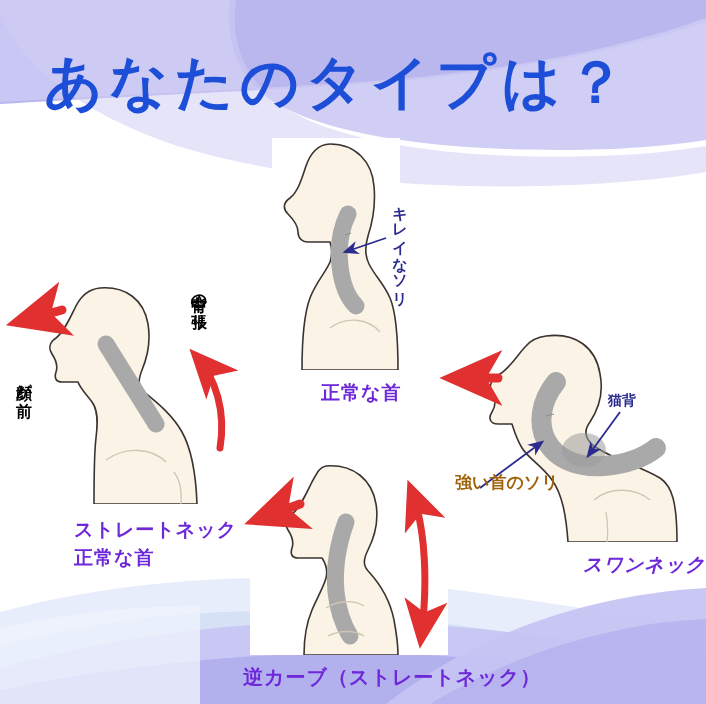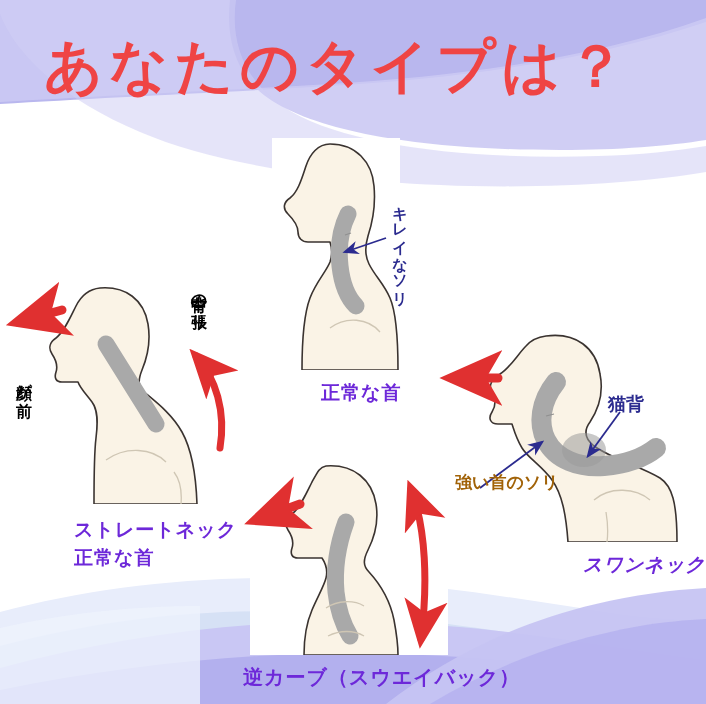--- a/index.html
+++ b/index.html
@@ -31,26 +31,26 @@
     line-height:1.0;
   }
   .hlabel{
     position:absolute;
     font-family:"DejaVu Sans","Liberation Sans",sans-serif;
     font-weight:700;
     white-space:nowrap;
   }
   #title{
     position:absolute;
-    left:44px;top:28px;
+    left:44px;top:44px;
     font-family:"DejaVu Sans","Liberation Sans",sans-serif;
     font-weight:700;
     font-size:58px;
     letter-spacing:6px;
-    color:#ef4444;
+    color:#1d4ed8;
     white-space:nowrap;
   }
   .figbox{position:absolute;background:#ffffff;}
 </style>
 </head>
 <body>
 
 <div id="stage">
 
   <svg class="layer" width="706" height="704" viewBox="0 0 706 704">
@@ -178,21 +178,21 @@
       <path d="M110,170 C126,156 152,158 166,170" fill="none" stroke="#cfc6b4" stroke-width="1.3"></path>
       <path d="M122,182 C124,194 124,204 123,212" fill="none" stroke="#cfc6b4" stroke-width="1.3"></path>
     </svg>
   </div>
 
   <svg class="layer" width="706" height="704" viewBox="0 0 706 704" style="pointer-events:none;">
     <line x1="498" y1="378" x2="452" y2="378" stroke="#e03030" stroke-width="9" marker-end="url(#redhead)" stroke-linecap="round"></line>
     <line x1="620" y1="412" x2="588" y2="456" stroke="#2b2b8f" stroke-width="1.8" marker-end="url(#bluehead)"></line>
     <line x1="480" y1="488" x2="542" y2="442" stroke="#2b2b8f" stroke-width="1.8" marker-end="url(#bluehead)"></line>
   </svg>
-  <div class="hlabel" style="left:608px;top:392px;font-size:18px;color:#2b2b8f;">猫背</div>
+  <div class="hlabel" style="left:608px;top:392px;font-size:14px;color:#2b2b8f;">猫背</div>
   <div class="hlabel" style="left:455px;top:471px;font-size:17px;color:#a16207;">強い首のソリ</div>
 
   <div class="cap" style="left:583px;top:553px;font-size:19px;font-style:italic;">スワンネック</div>
 
   <div class="figbox" style="left:250px;top:460px;width:198px;height:195px;">
     <svg width="198" height="195" viewBox="0 0 198 195">
       <rect x="0" y="0" width="198" height="195" fill="#ffffff"></rect>
       <path d="M76,6 C104,4 122,20 126,44
                C129,62 124,78 118,90
                C113,100 113,106 119,112
@@ -223,15 +223,15 @@
       <marker id="redtail2" markerWidth="7" markerHeight="7" refX="1.4" refY="3.5" orient="auto">
         <path d="M0,3.5 L7,0.4 L5.2,3.5 L7,6.6 Z" fill="#e03030"></path>
       </marker>
     </defs>
 
     <line x1="300" y1="504" x2="256" y2="520" stroke="#e03030" stroke-width="9" marker-end="url(#redhead2)" stroke-linecap="round"></line>
 
     <path d="M411,489 C426,528 428,584 421,639" fill="none" stroke="#e03030" stroke-width="7" marker-end="url(#redhead2)" marker-start="url(#redtail2)" stroke-linecap="round"></path>
   </svg>
 
-  <div class="cap" style="left:243px;top:665px;font-size:20px;">逆カーブ（スウエイバック）</div>
+  <div class="cap" style="left:243px;top:665px;font-size:20px;">逆カーブ（ストレートネック）</div>
 
 </div>
 
 </body></html>

